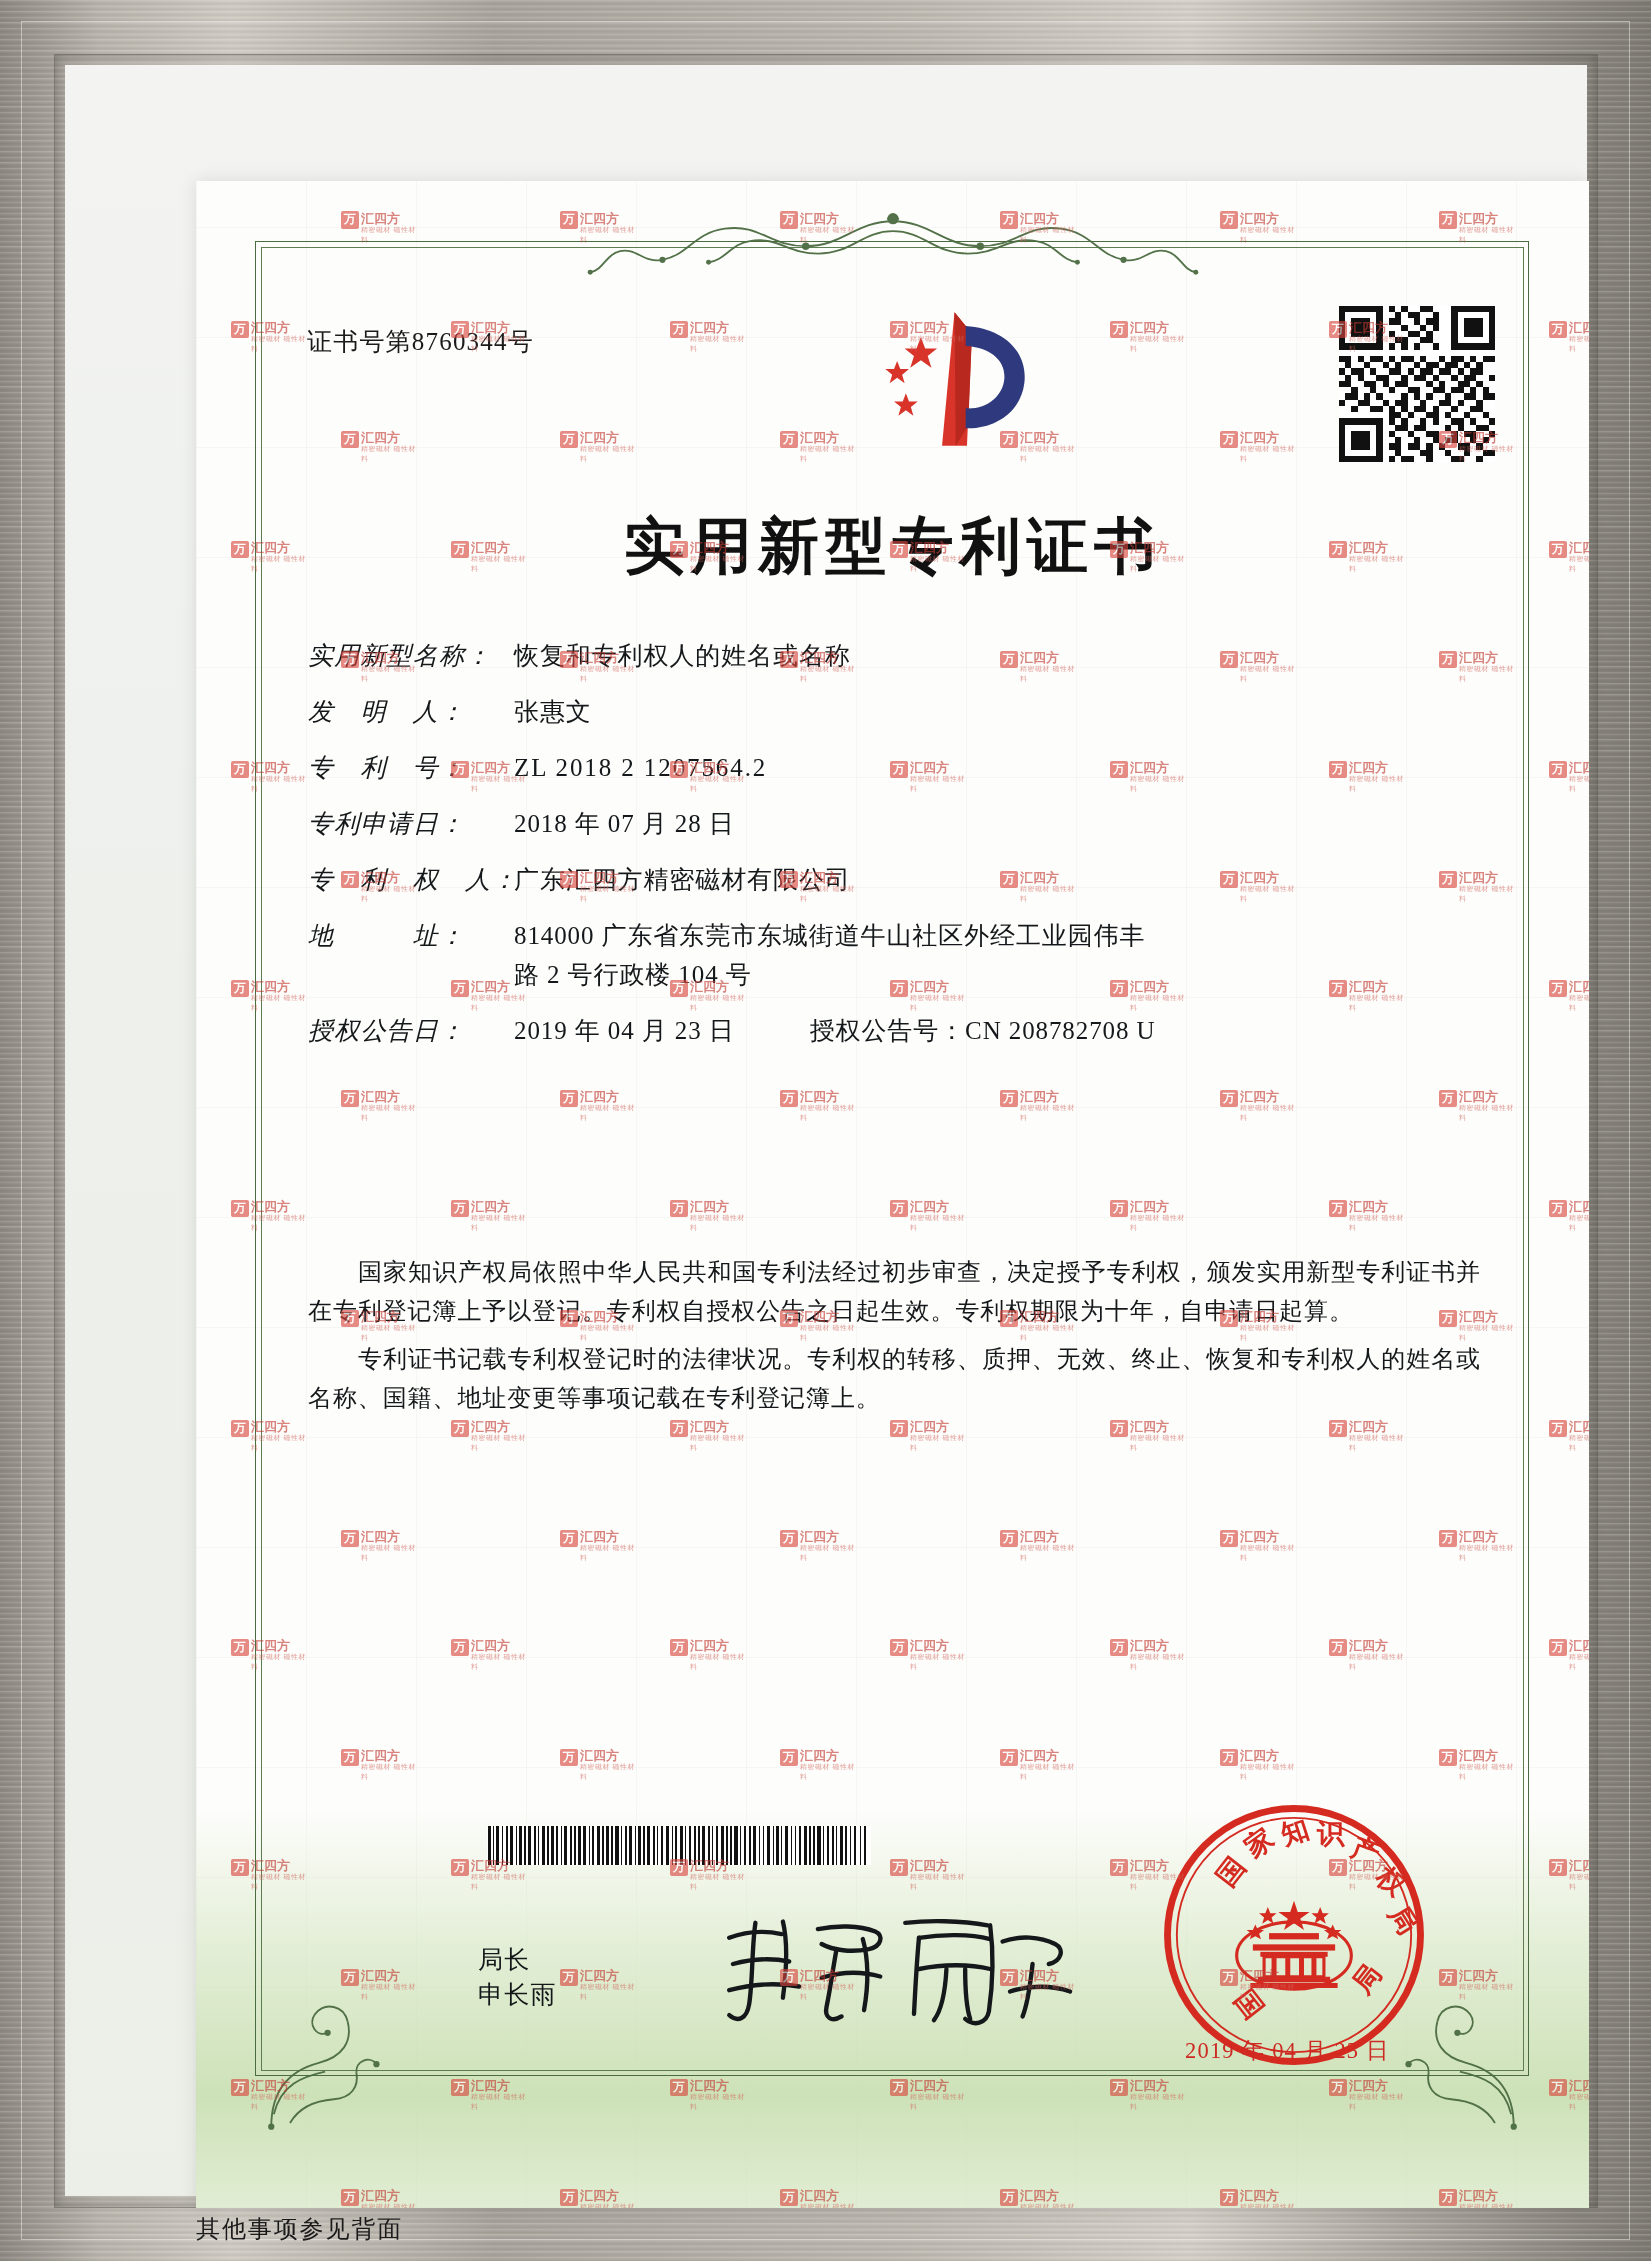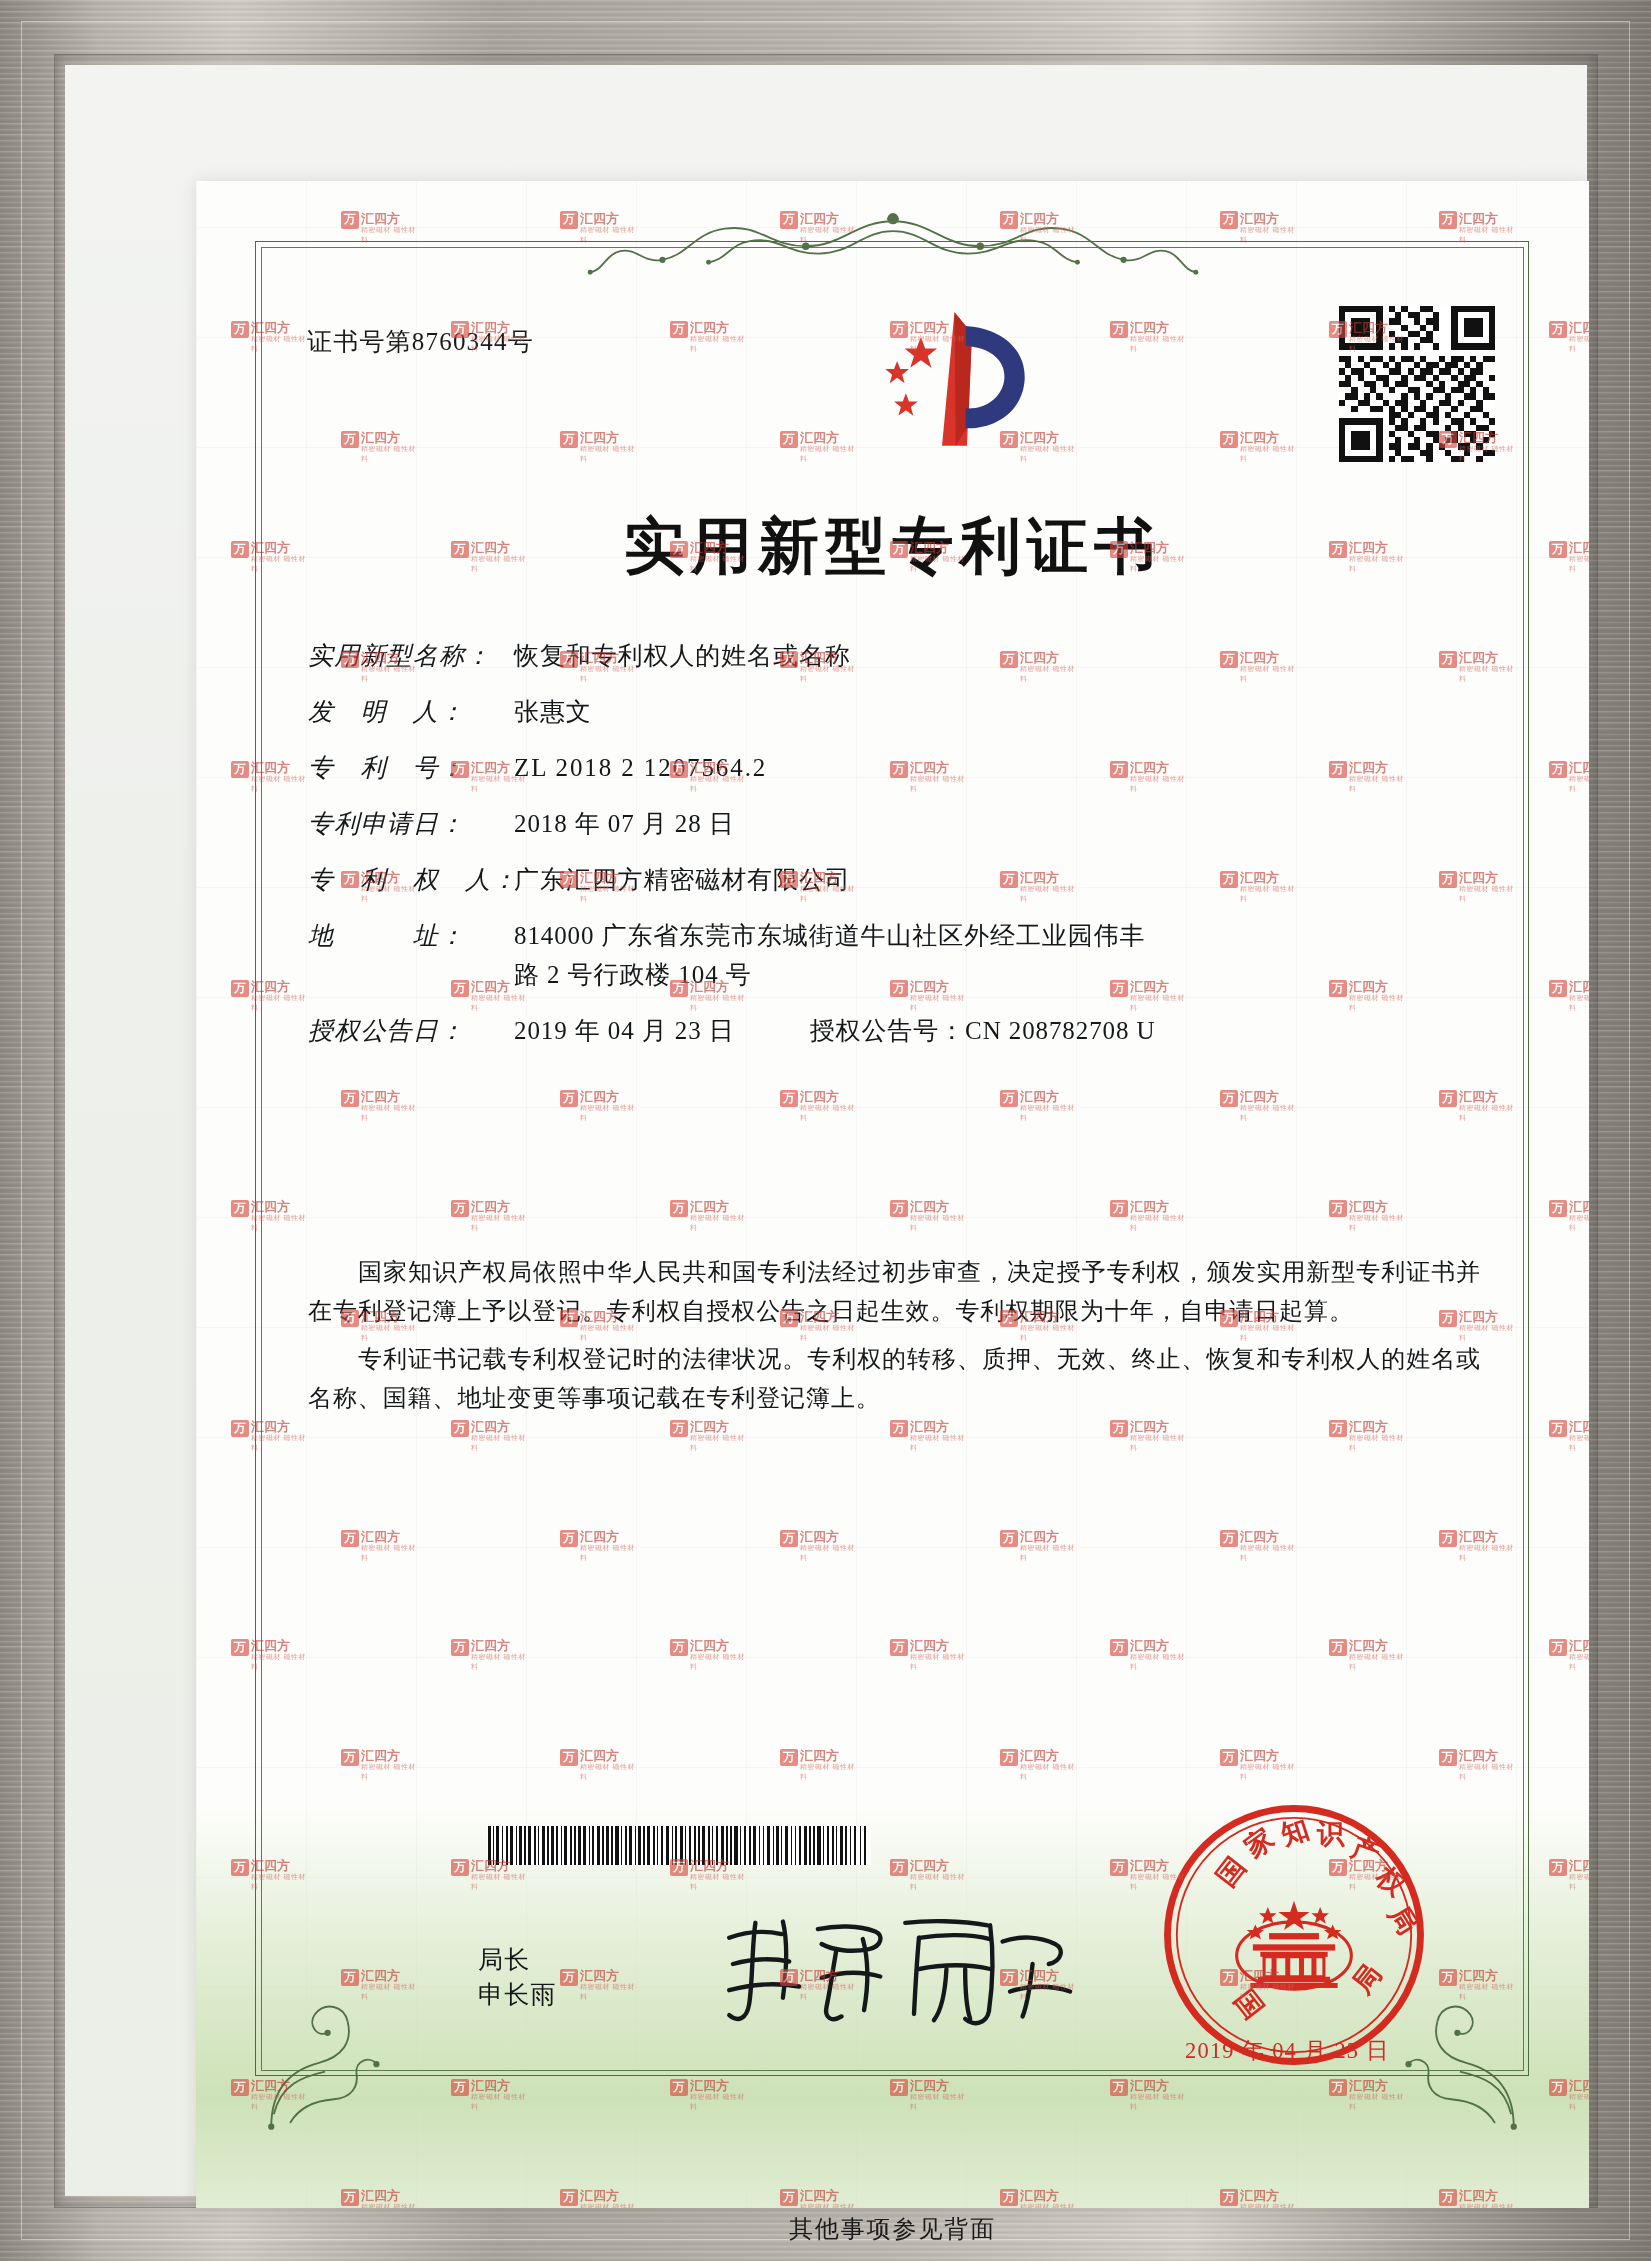--- a/index.html
+++ b/index.html
@@ -281,21 +281,21 @@
     top: 1938px;
     text-align: center;
     font-size: 22.5px;
     color: #1a1a1a;
     letter-spacing: 1.2px;
   }
   .back-note {
     position: absolute;
     left: 0; right: 0;
     top: 2032px;
-    text-align: center;
+    text-align: left;
     font-size: 24px;
     color: #1a1a1a;
     letter-spacing: 1.9px;
   }
 </style>
 </head>
 <body>
 
 <div class="frame-outer">
   <div class="frame-bevel-hi"></div>

